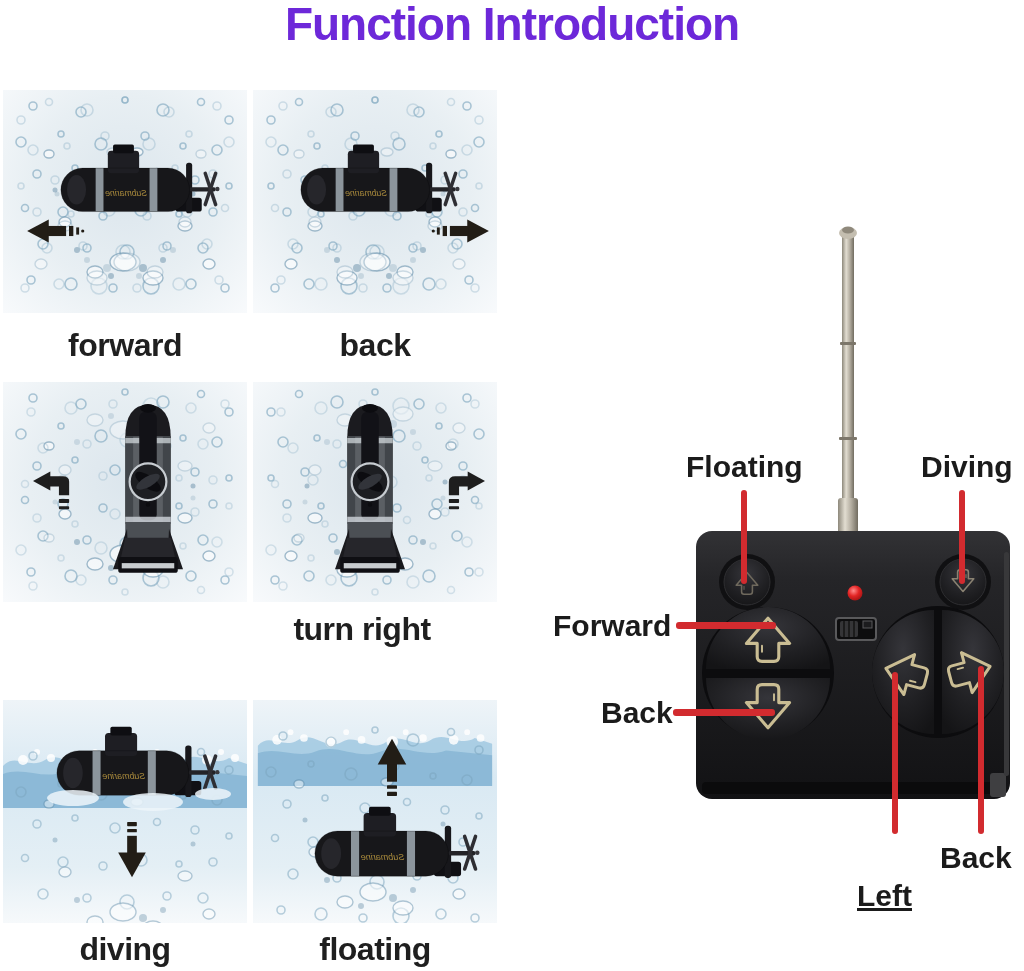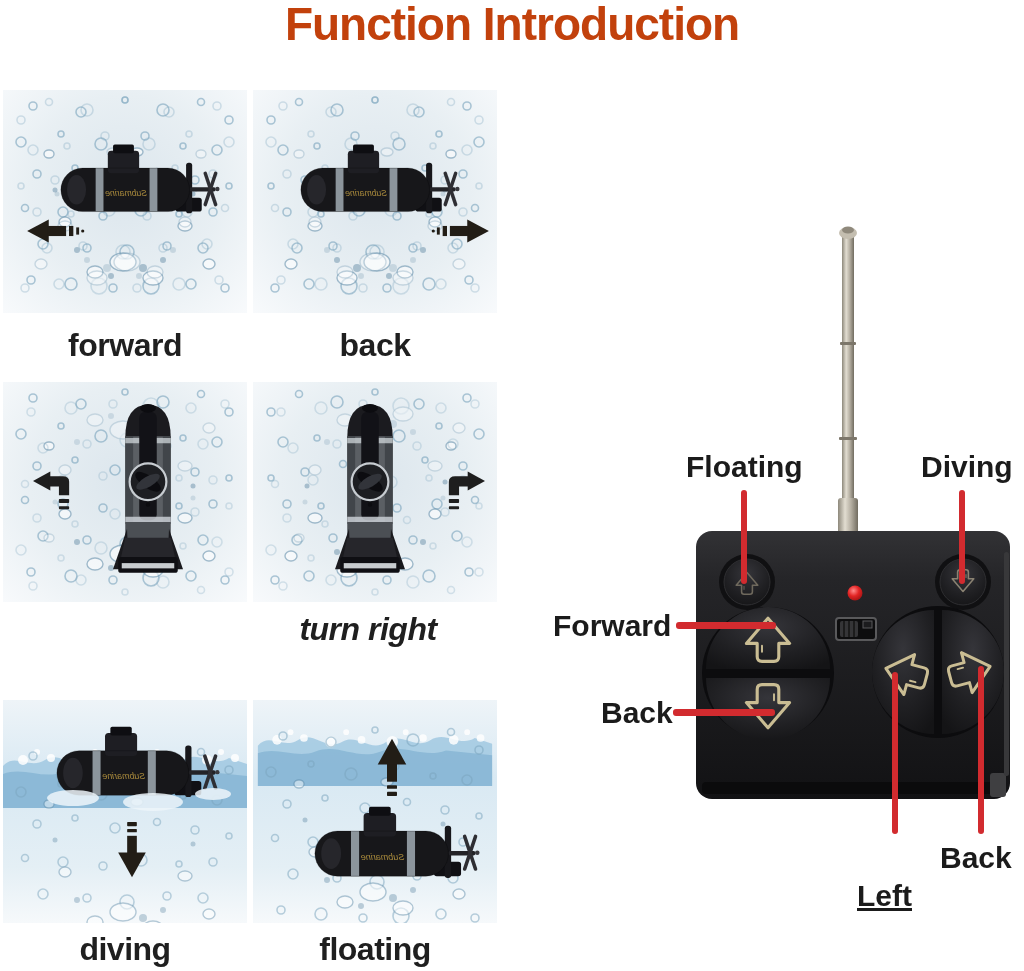--- a/index.html
+++ b/index.html
@@ -1,19 +1,19 @@
 <!DOCTYPE html>
 <html><head>
 <meta charset="utf-8">
 <style>
   html,body{margin:0;padding:0;background:#ffffff;}
   body{width:1024px;height:971px;position:relative;font-family:"Liberation Sans",sans-serif;}
   .stage{position:absolute;left:0;top:0;width:1024px;height:971px;background:#fff;overflow:hidden;}
   .title{position:absolute;top:1px;left:0;width:1024px;text-align:center;
-         font-size:46px;font-weight:bold;letter-spacing:-1px;color:#c2410c;line-height:1;}
+         font-size:46px;font-weight:bold;letter-spacing:-1px;color:#6d28d9;line-height:1;}
   .photo{position:absolute;width:244px;height:223px;
          background:radial-gradient(ellipse at 50% 45%, #dce6ed 0%, #e8eff3 55%, #f8fafc 100%);}
   .photo.deep{background:linear-gradient(180deg,#eef4f8 0%,#d9e9f3 35%,#e4eff5 75%,#f6f9fb 100%);}
   .photo svg{width:100%;height:100%;display:block;}
   .caption{position:absolute;width:244px;text-align:center;font-size:32px;font-weight:bold;
            color:#1f1f1f;letter-spacing:-0.5px;line-height:1;}
   .callout{position:absolute;font-size:30px;font-weight:bold;color:#1b1b1b;white-space:nowrap;line-height:1;}
   .rline{position:absolute;background:#d22b2f;border-radius:3px;}
   .ctrl-svg{position:absolute;left:560px;top:222px;width:464px;height:590px;}
 </style>
@@ -232,21 +232,21 @@
   <div class="photo" style="left:253px;top:382px;height:220px;">
     <svg viewBox="0 0 244 220">
       <use href="#bub" width="244" height="224" transform="translate(244,0) scale(-1,1)"></use>
       <use href="#bub" width="244" height="224" transform="translate(0,220) scale(1,-1)" opacity=".45"></use>
       <use href="#subv" x="82" y="16" width="70" height="178"></use>
       <g transform="translate(232,88) scale(-1,1)">
         <use href="#hookL" width="44" height="44"></use>
       </g>
     </svg>
   </div>
-  <div class="caption" style="left:246px;top:613px;font-style:italic;">turn right</div>
+  <div class="caption" style="left:240px;top:613px;">turn right</div>
 
   <div class="photo deep" style="left:3px;top:700px;">
     <svg viewBox="0 0 244 223">
       <use href="#wave" x="0" y="8" width="244" height="100"></use>
       <use href="#bub" y="40" width="244" height="224" opacity=".8"></use>
       <use href="#subh" x="50" y="24" width="170" height="82"></use>
       <g fill="#eef6fb" opacity=".85">
         <ellipse cx="70" cy="98" rx="26" ry="8"></ellipse>
           <ellipse cx="150" cy="102" rx="30" ry="9"></ellipse>
           <ellipse cx="210" cy="94" rx="18" ry="6"></ellipse>

